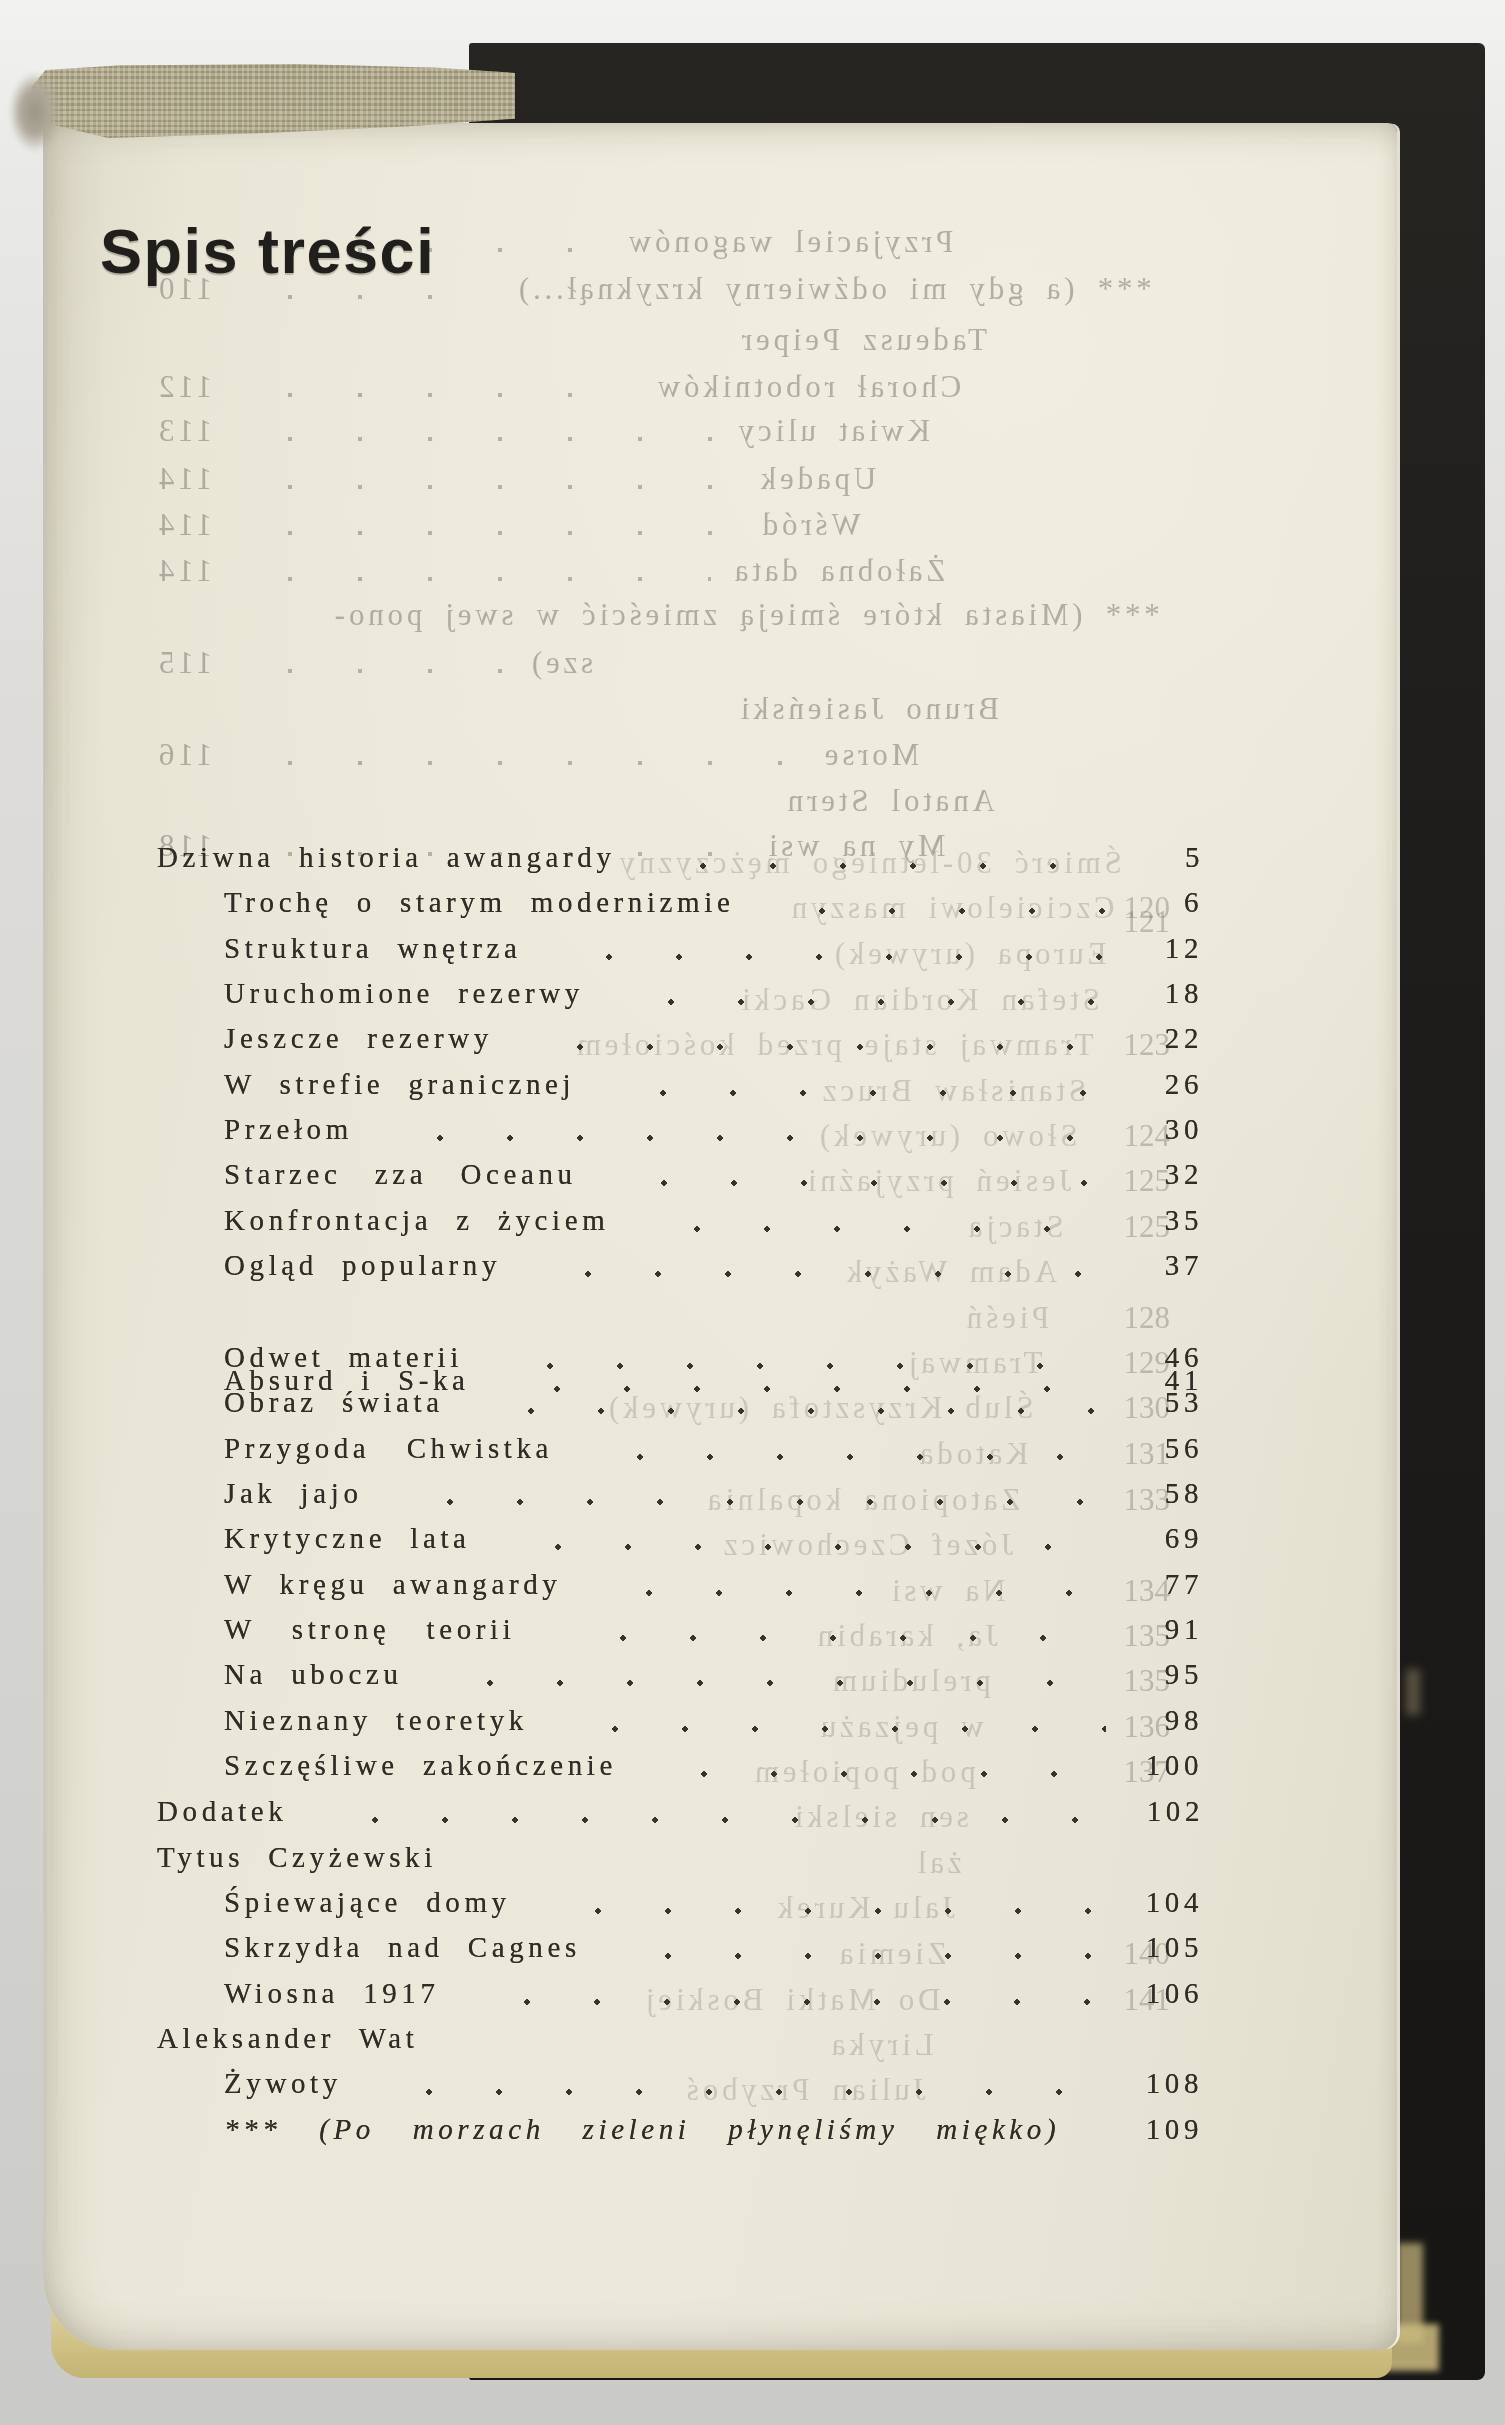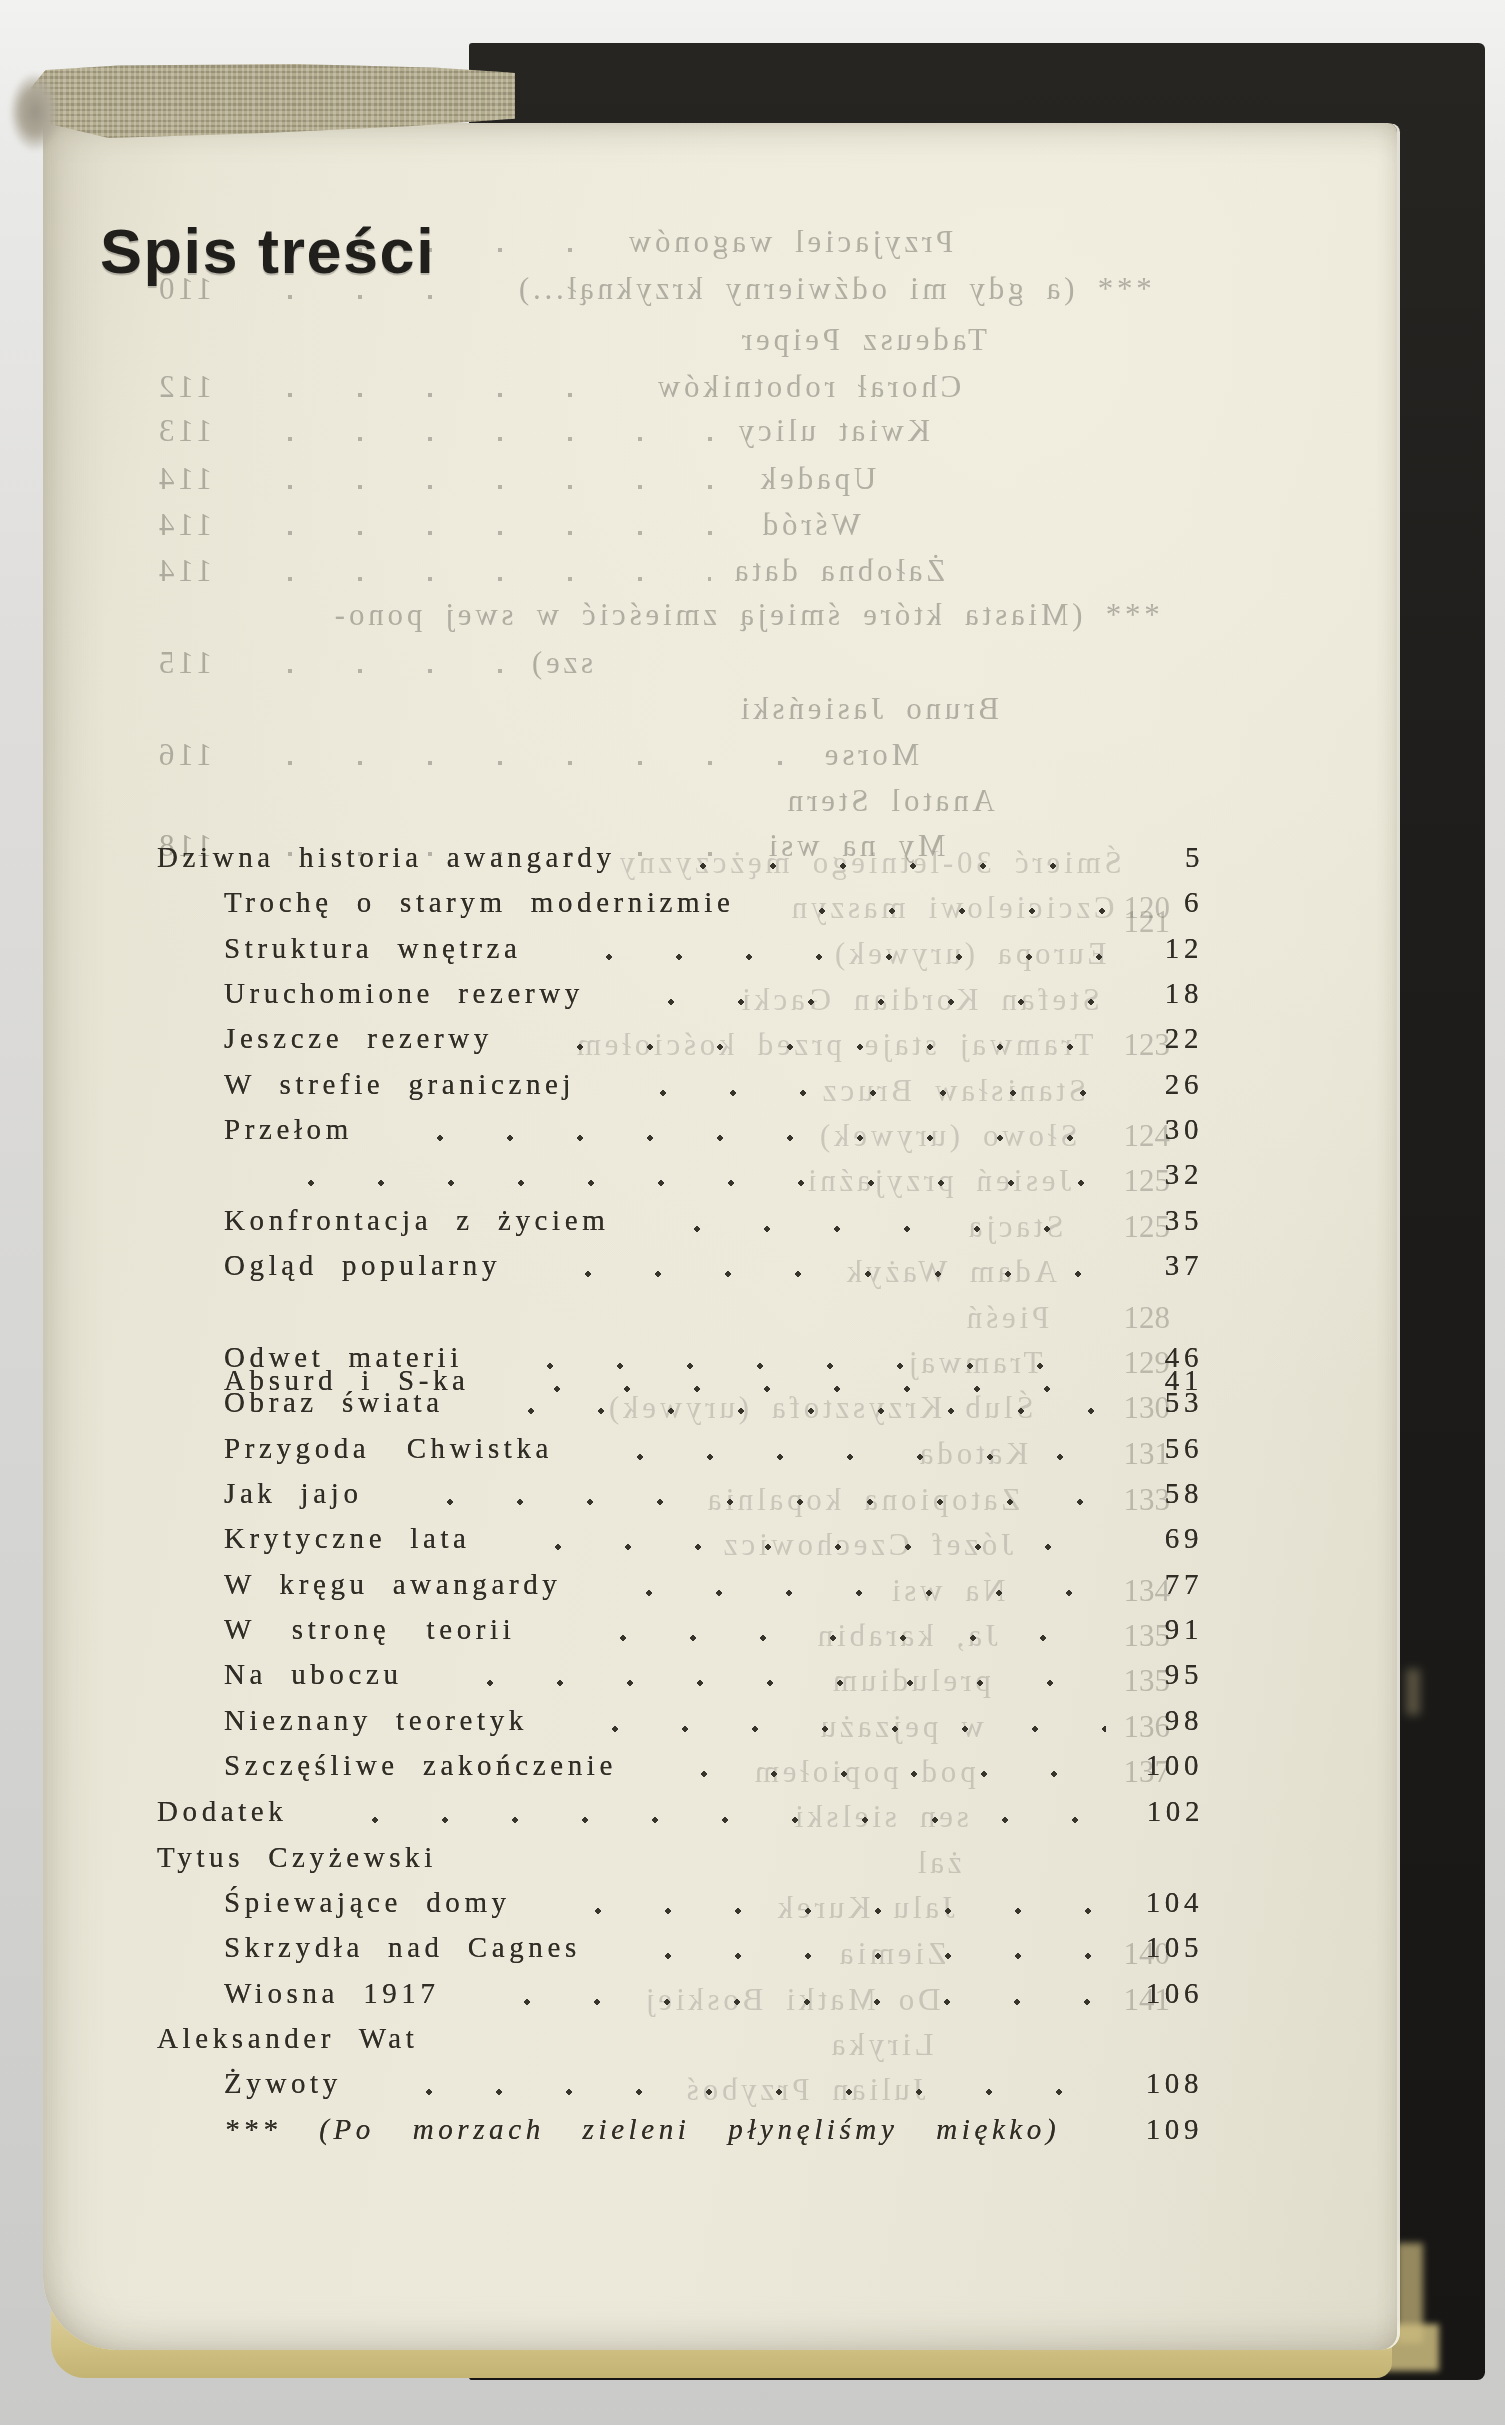--- a/index.html
+++ b/index.html
@@ -307,20 +307,21 @@
         <span class="t">W strefie granicznej</span>
         <span class="leader"></span>
         <span class="p">26</span>
       </div>
       <div class="toc-row lvl1" style="top: 1110px;">
         <span class="t">Przełom</span>
         <span class="leader"></span>
         <span class="p">30</span>
       </div>
       <div class="toc-row lvl1" style="top: 1155px;">
+        <span class="t" style="word-spacing: 21.4px;">Starzec zza Oceanu</span>
         <span class="leader"></span>
         <span class="p">32</span>
       </div>
       <div class="toc-row lvl1" style="top: 1201px;">
         <span class="t">Konfrontacja z życiem</span>
         <span class="leader"></span>
         <span class="p">35</span>
       </div>
       <div class="toc-row lvl1" style="top: 1246px;">
         <span class="t">Ogląd popularny</span>

